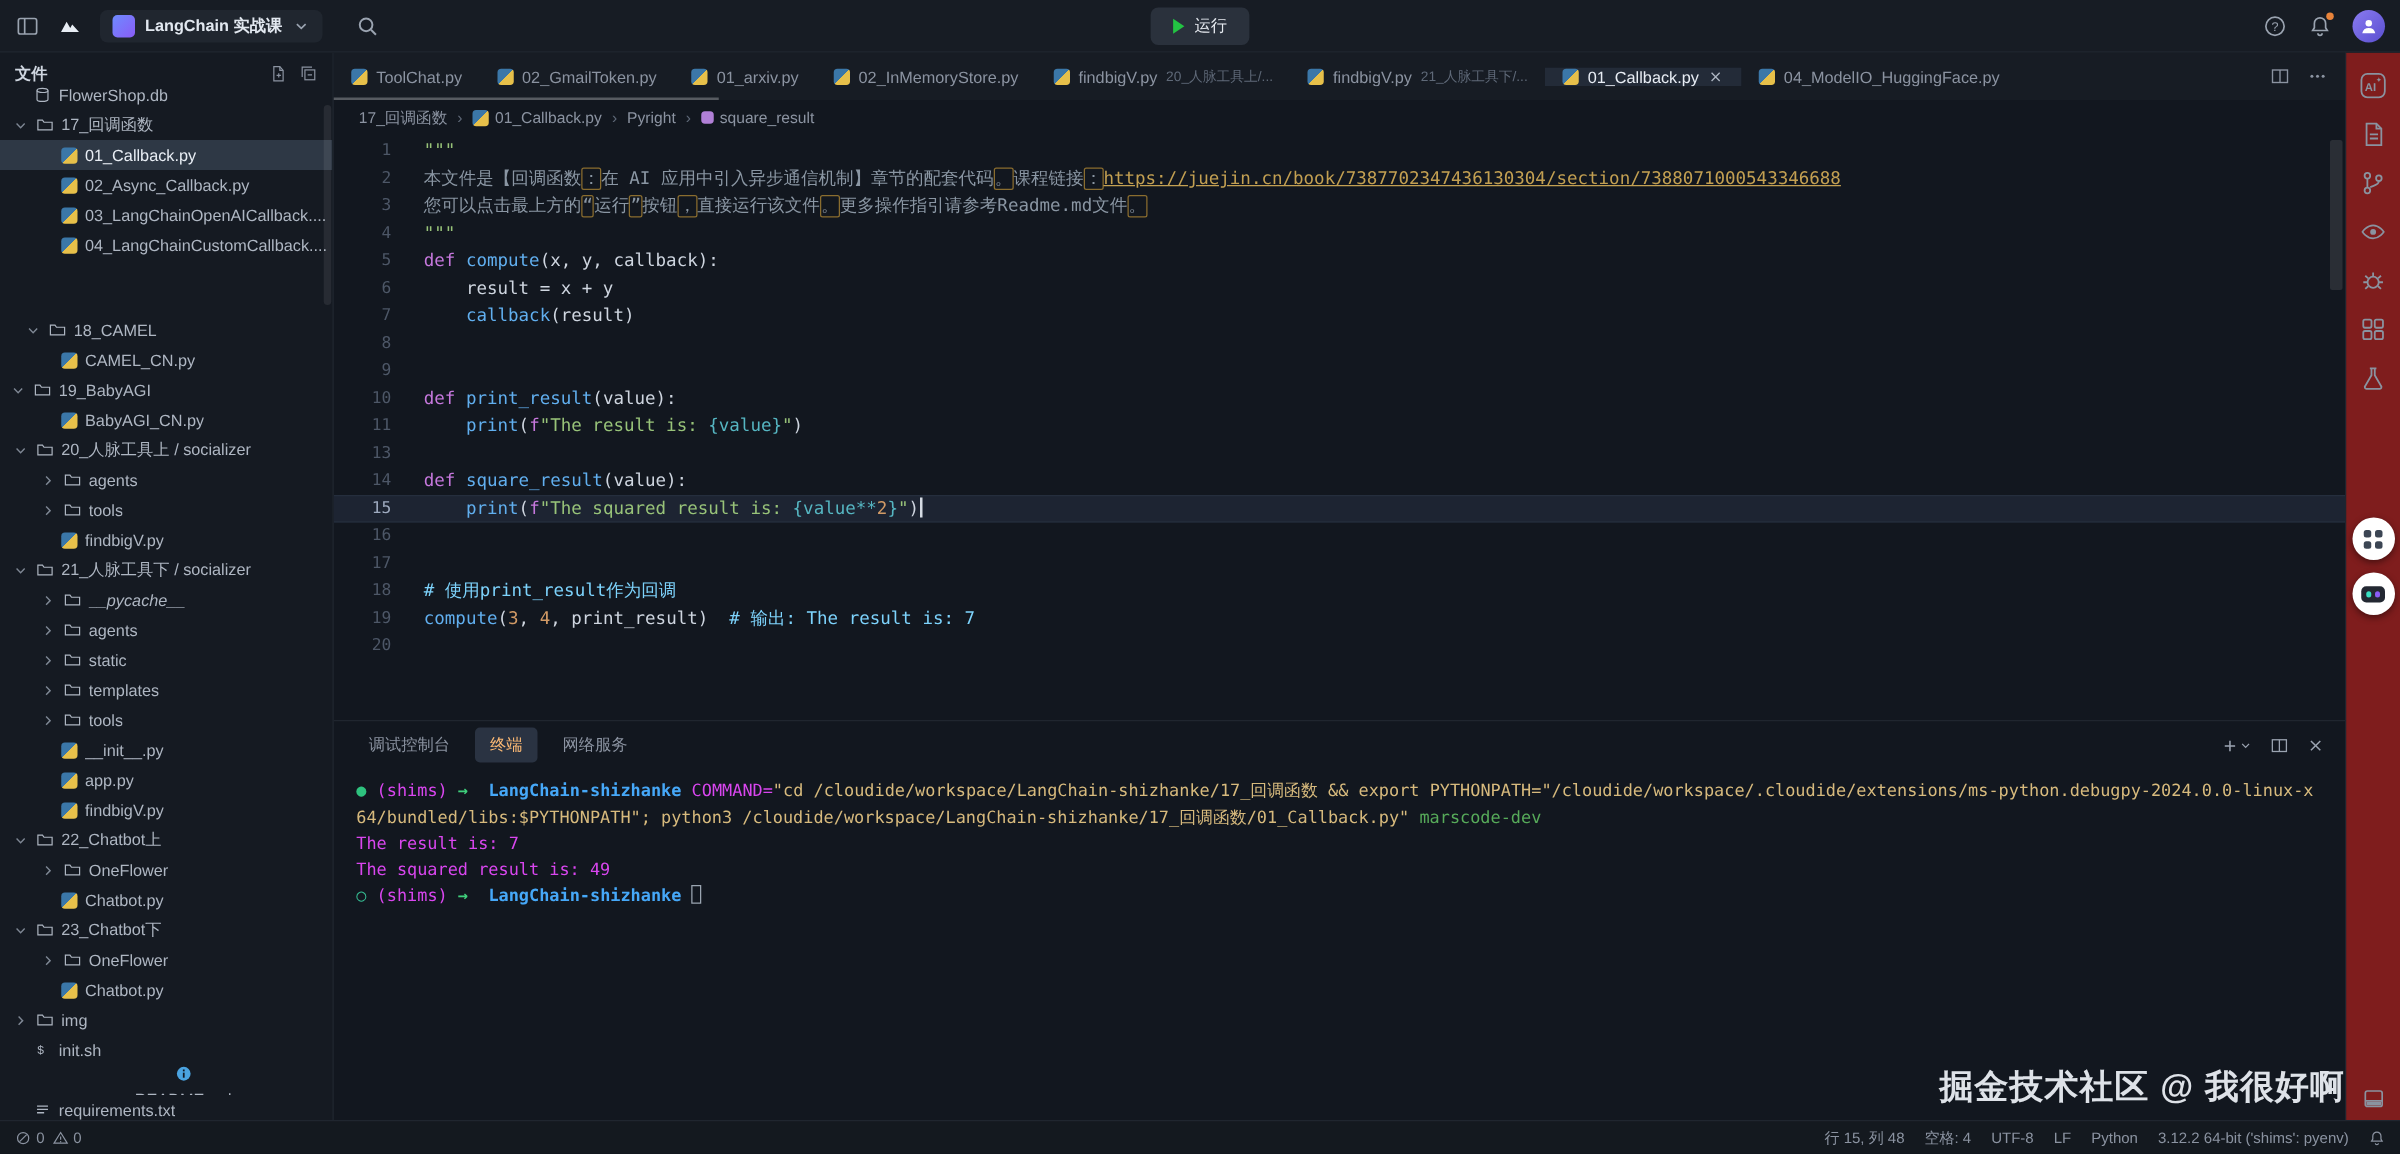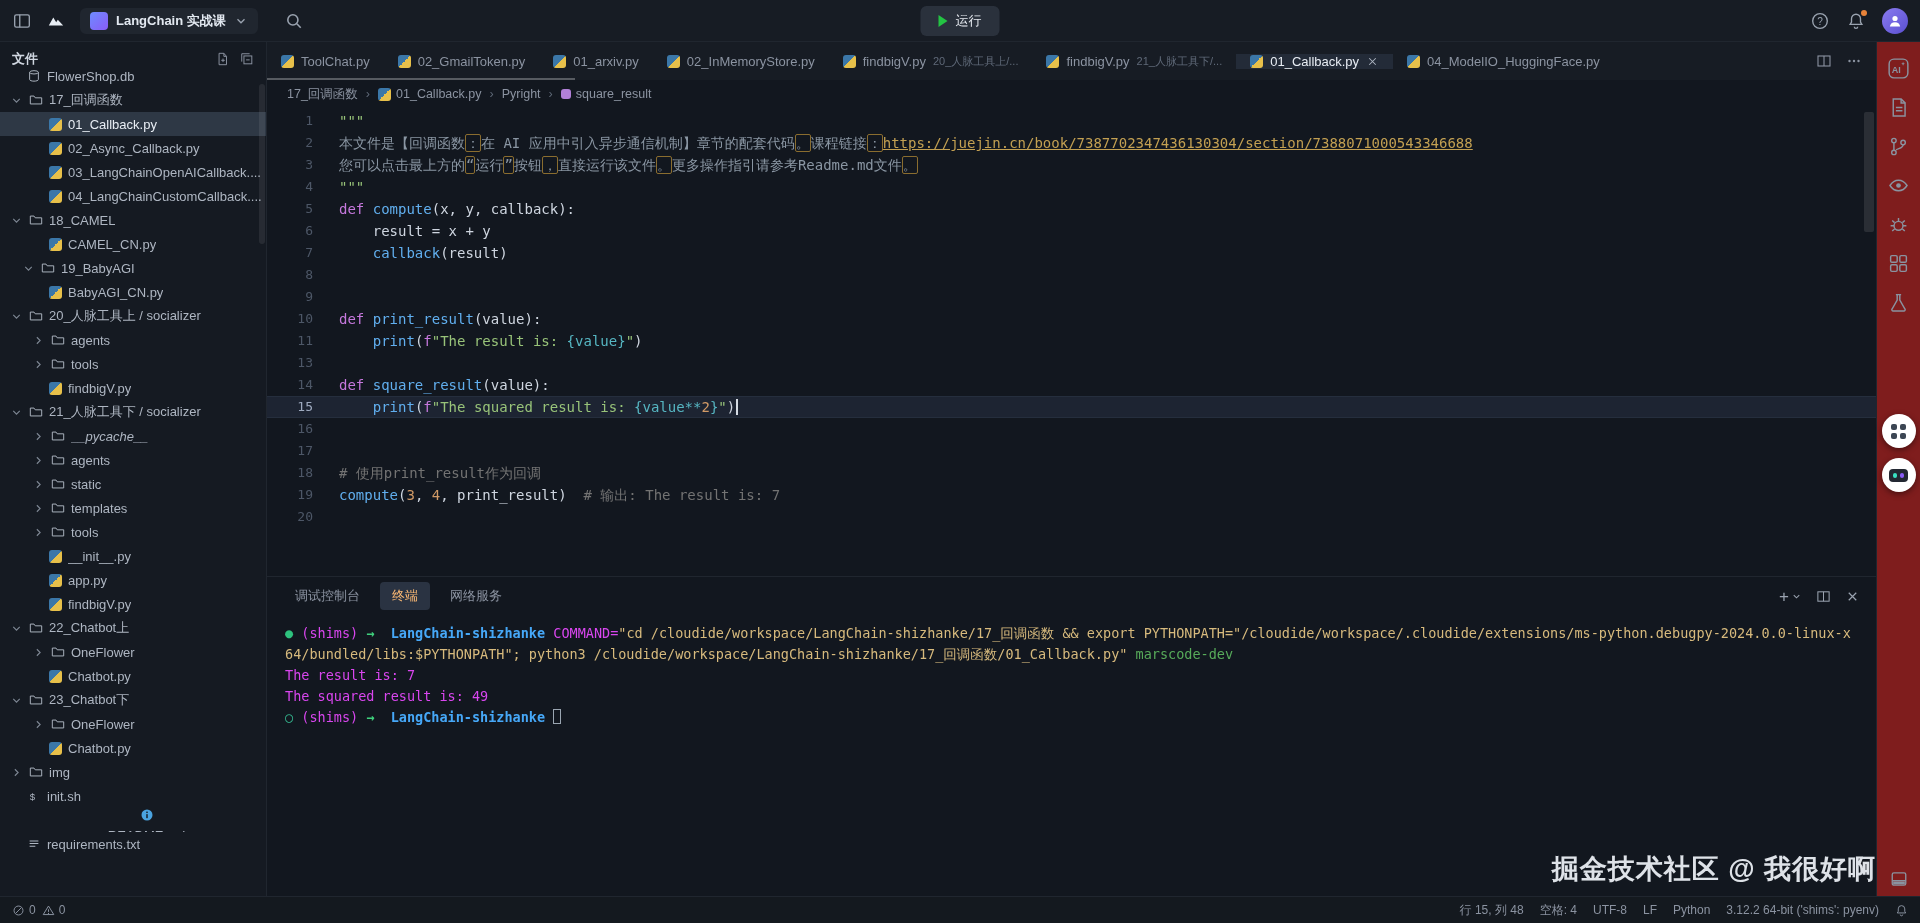--- a/index.html
+++ b/index.html
@@ -75,21 +75,21 @@
     font-family:"DejaVu Sans Mono","Liberation Mono",monospace;font-size:14px;line-height:22px}
   .code-line{display:flex;height:22px;white-space:pre;cursor:text}
   .code-line .ln{flex:0 0 72px;text-align:right;padding-right:26px;color:#4d5767;font-size:13px;user-select:none}
   .code-line.current{background:#1d2432;box-shadow:inset 0 1px 0 #252e3d, inset 0 -1px 0 #252e3d}
   .code-line.current .ln{color:#9fabc0}
   .lc{white-space:pre}
   .tk-kw{color:#c678dd}
   .tk-fn{color:#61afef}
   .tk-str{color:#98c379}
   .tk-doc{color:#8a96a3}
-  .tk-cmt{color:#737373}
+  .tk-cmt{color:#7dd3fc}
   .tk-num{color:#d19a66}
   .tk-interp{color:#56b6c2}
   .tk-pln{color:#cfd6e0}
   .tk-link{color:#c3a052;text-decoration:underline}
   .tk-uni{color:#8a96a3;border:1px solid #8a6d2f;border-radius:2px}
   .caret{display:inline-block;width:2px;height:16px;background:#d5dbe3;vertical-align:-3px;margin-left:1px}
   .ed-scroll{position:absolute;right:2px;top:4px;width:10px;height:120px;background:rgba(255,255,255,.10);border-radius:2px}
 
   
   .panel{flex:0 0 320px;border-top:1px solid #20262f;display:flex;flex-direction:column;min-height:0}
@@ -258,38 +258,38 @@
             <span class="tree-label">02_Async_Callback.py</span>
           </div>
           <div class="tree-row" style="padding-left: 49px;">
             <span class="icon ic-py"></span>
             <span class="tree-label">03_LangChainOpenAICallback....</span>
           </div>
           <div class="tree-row" style="padding-left: 49px;">
             <span class="icon ic-py"></span>
             <span class="tree-label">04_LangChainCustomCallback....</span>
           </div>
-          <div class="tree-row" style="padding-left: 10px;">
+          <div class="tree-row" style="padding-left: 20px; margin-top: 44px;">
             <span class="icon chev">
               <svg viewBox="0 0 16 16">
                 <path d="M4 6l4 4 4-4" fill="none" stroke="currentColor" stroke-width="1.4"></path>
               </svg>
             </span>
             <span class="icon ">
               <svg viewBox="0 0 16 16">
                 <path d="M1.5 3.5h4.2l1.4 2h7.4v7H1.5z" fill="none" stroke="currentColor" stroke-width="1.1"></path>
               </svg>
             </span>
             <span class="tree-label">18_CAMEL</span>
           </div>
           <div class="tree-row" style="padding-left: 49px;">
             <span class="icon ic-py"></span>
             <span class="tree-label">CAMEL_CN.py</span>
           </div>
-          <div class="tree-row" style="padding-left: 22px;">
+          <div class="tree-row" style="padding-left: 8px;">
             <span class="icon chev">
               <svg viewBox="0 0 16 16">
                 <path d="M4 6l4 4 4-4" fill="none" stroke="currentColor" stroke-width="1.4"></path>
               </svg>
             </span>
             <span class="icon ">
               <svg viewBox="0 0 16 16">
                 <path d="M1.5 3.5h4.2l1.4 2h7.4v7H1.5z" fill="none" stroke="currentColor" stroke-width="1.1"></path>
               </svg>
             </span>

